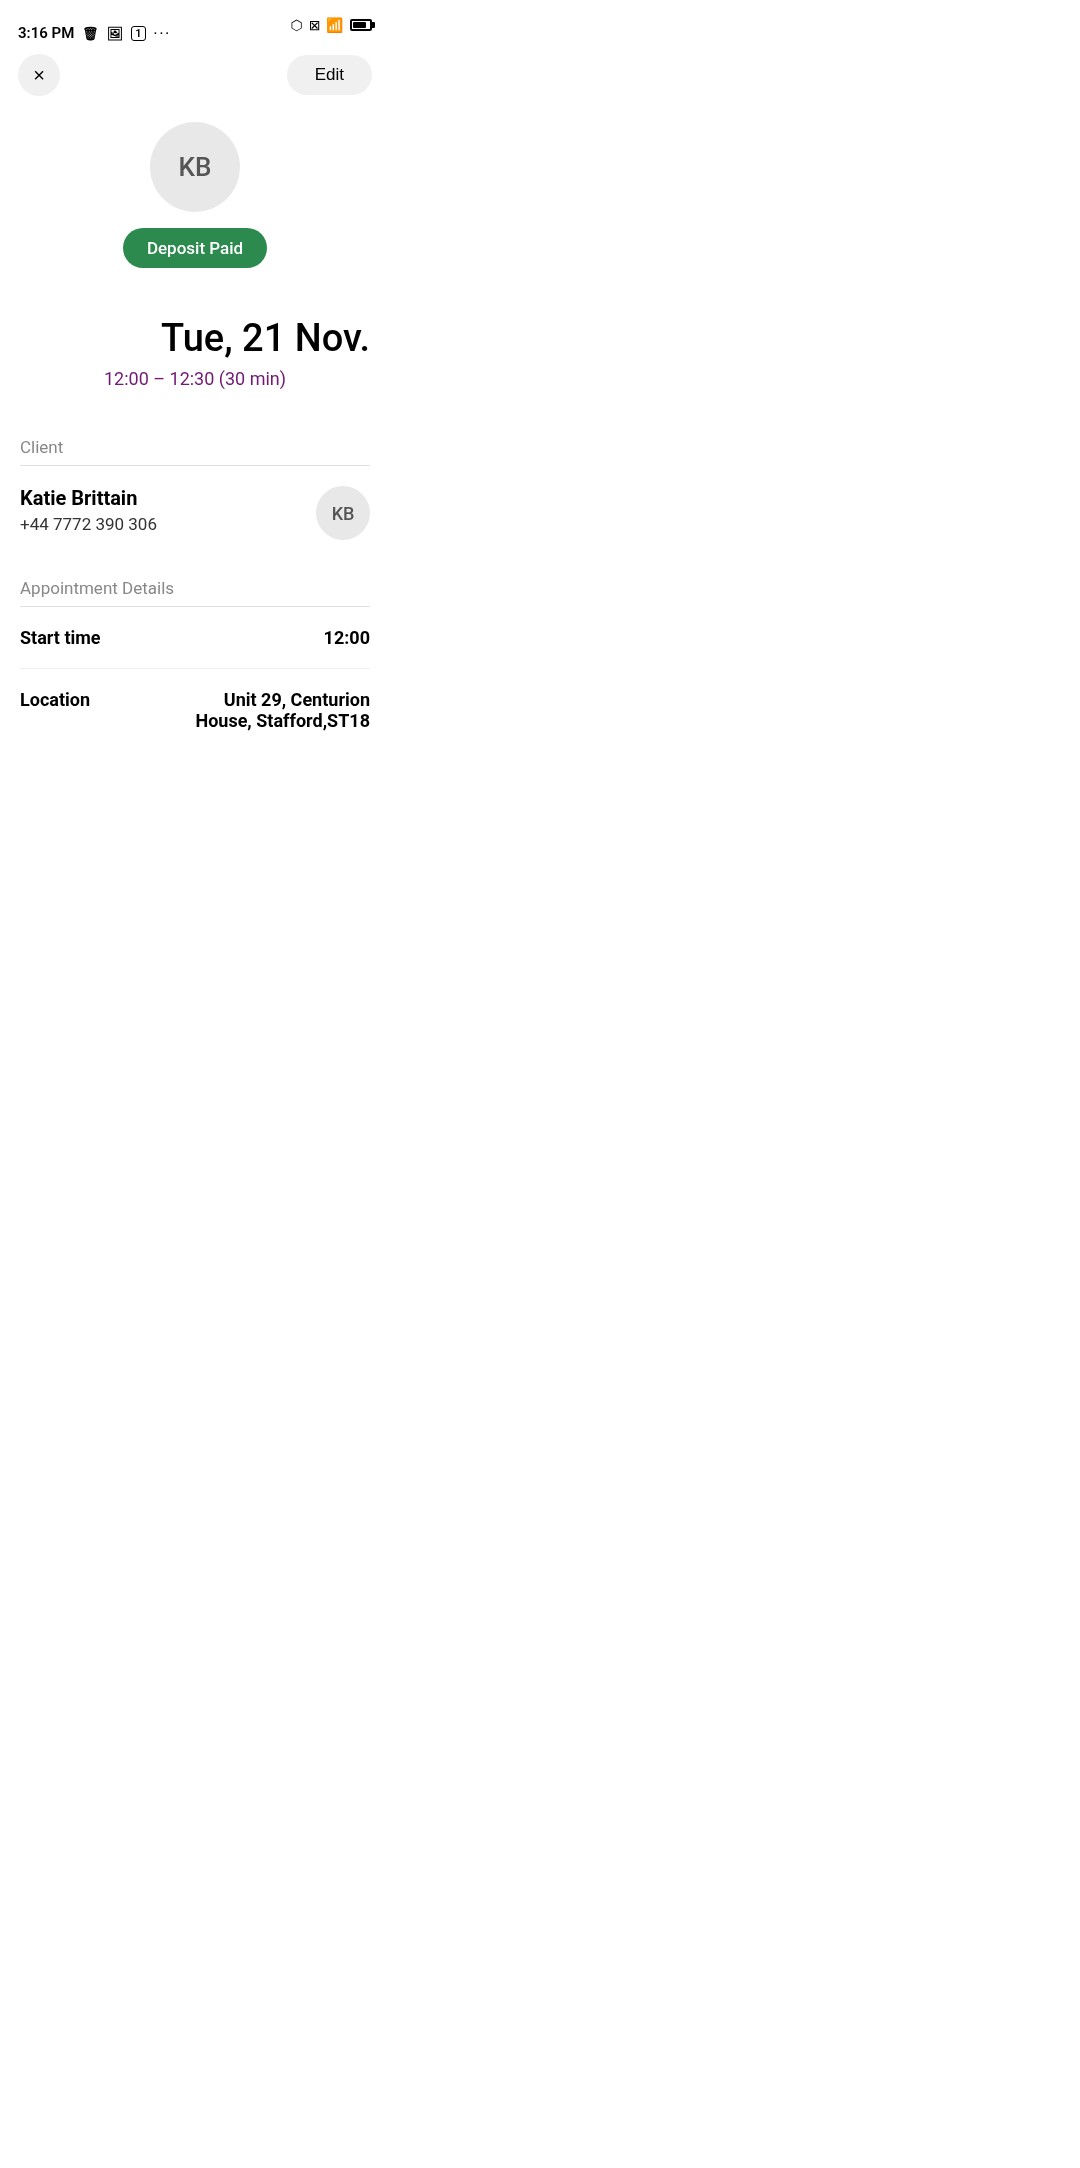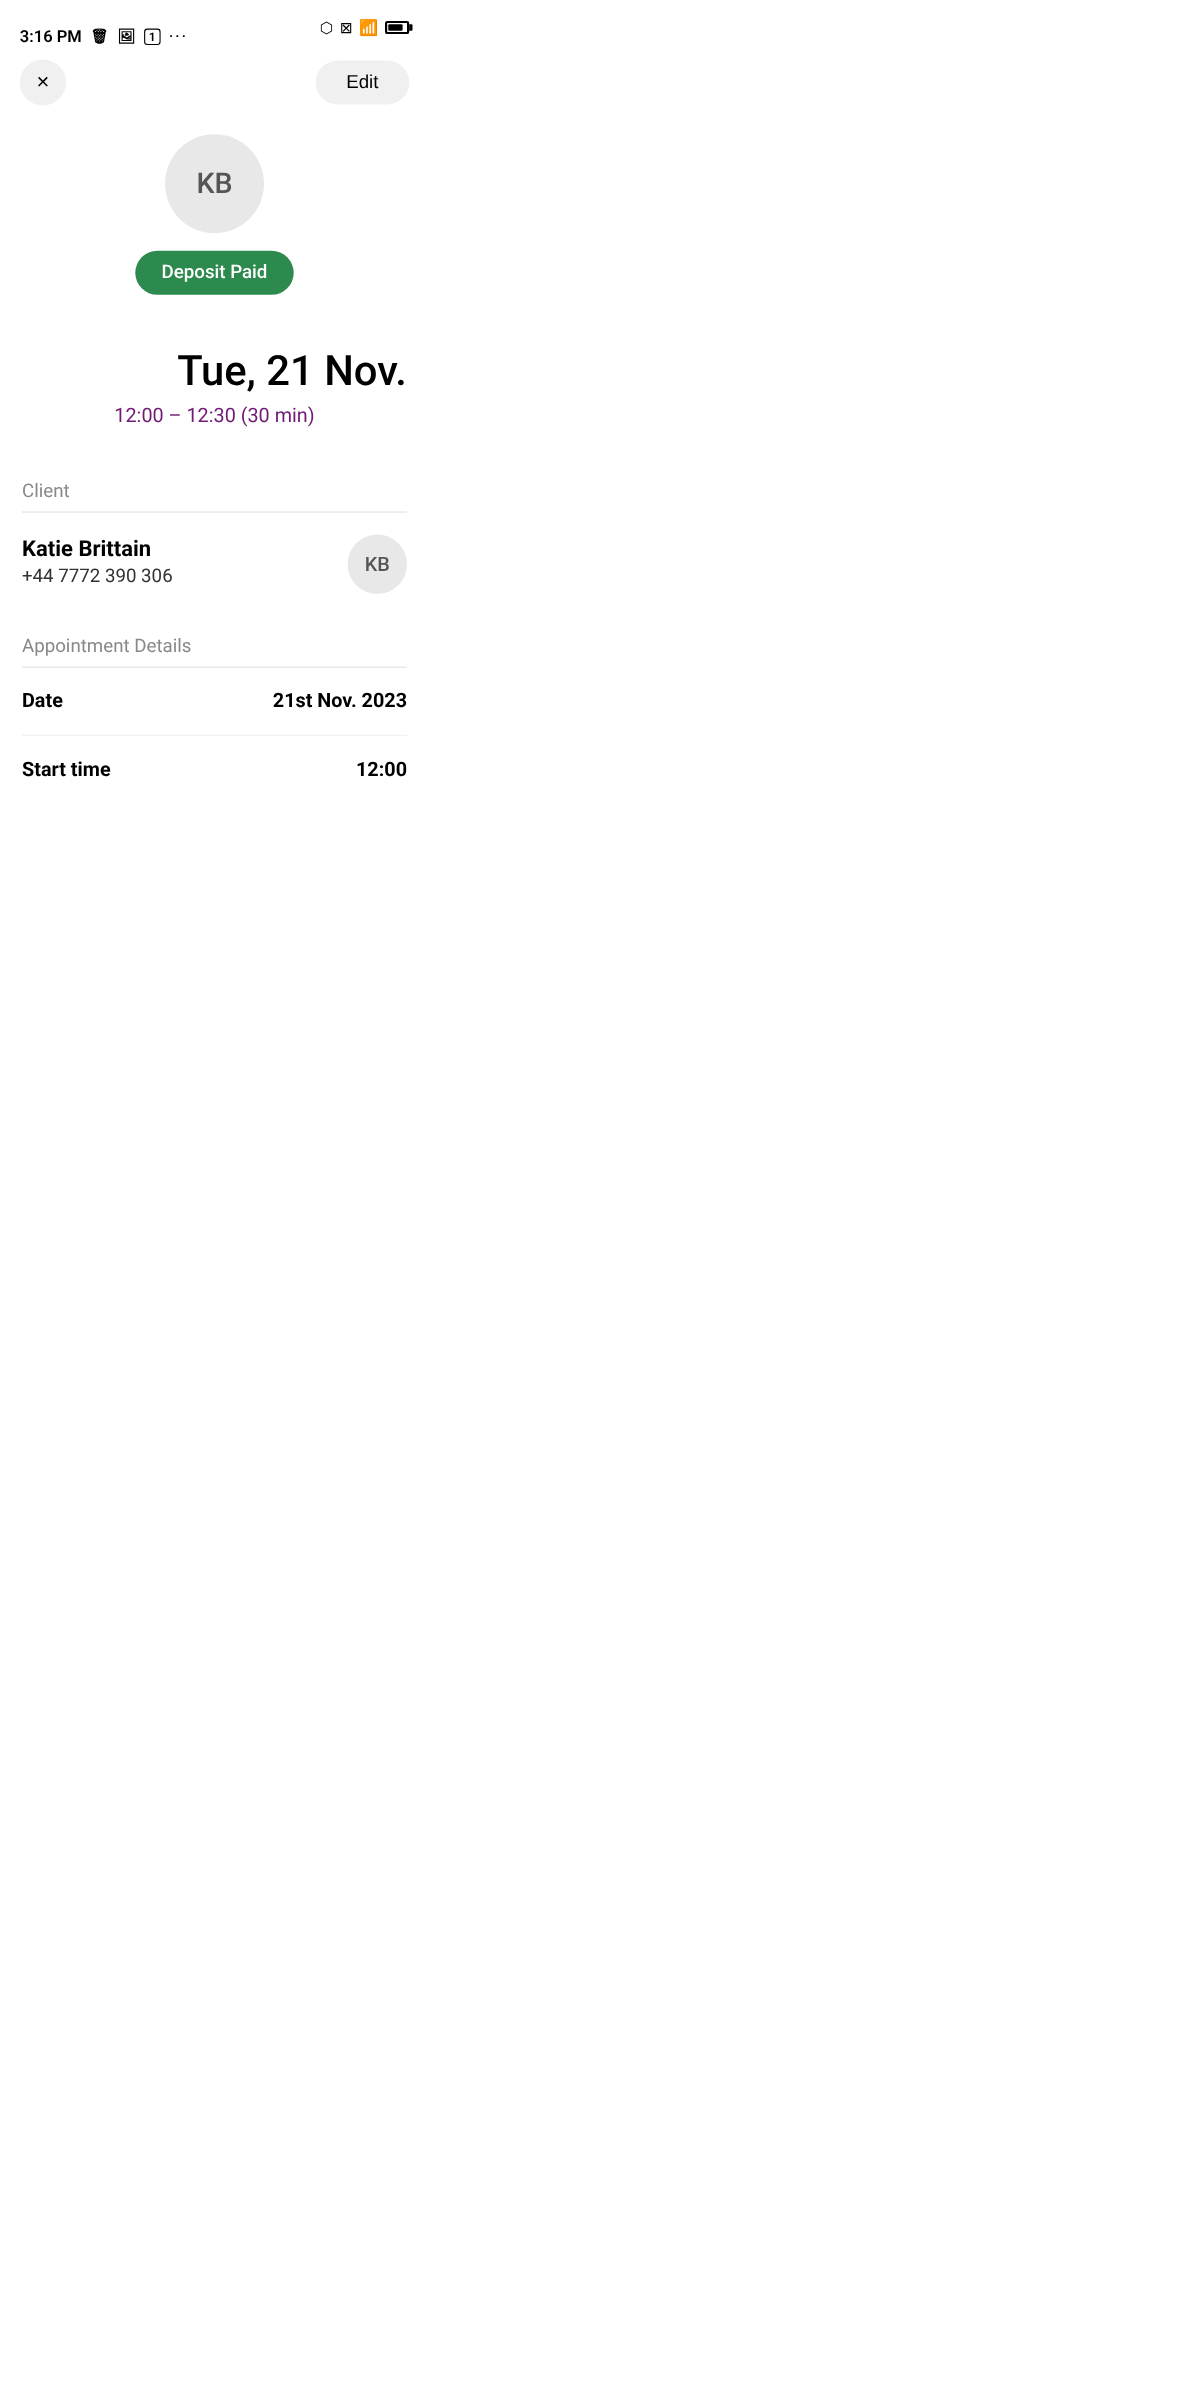--- a/index.html
+++ b/index.html
@@ -295,22 +295,22 @@
       <span>KB</span>
     </div>
   </div>
 </div>
 
 <div>
   <div class="section-header">Appointment Details</div>
   <div class="divider"></div>
   <div class="details-section">
 
-  <div class="detail-row">
-        <span class="detail-label">Date</span>
-        <span class="detail-value">21st Nov. 2023</span>
-      </div>
       <div class="detail-row">
         <span class="detail-label">Start time</span>
         <span class="detail-value">12:00</span>
       </div>
+      <div class="detail-row">
+        <span class="detail-label">Location</span>
+        <span class="detail-value">Unit 29, Centurion House, Stafford,ST18</span>
+      </div>
     </div>
 </div>
 
 </body></html>

